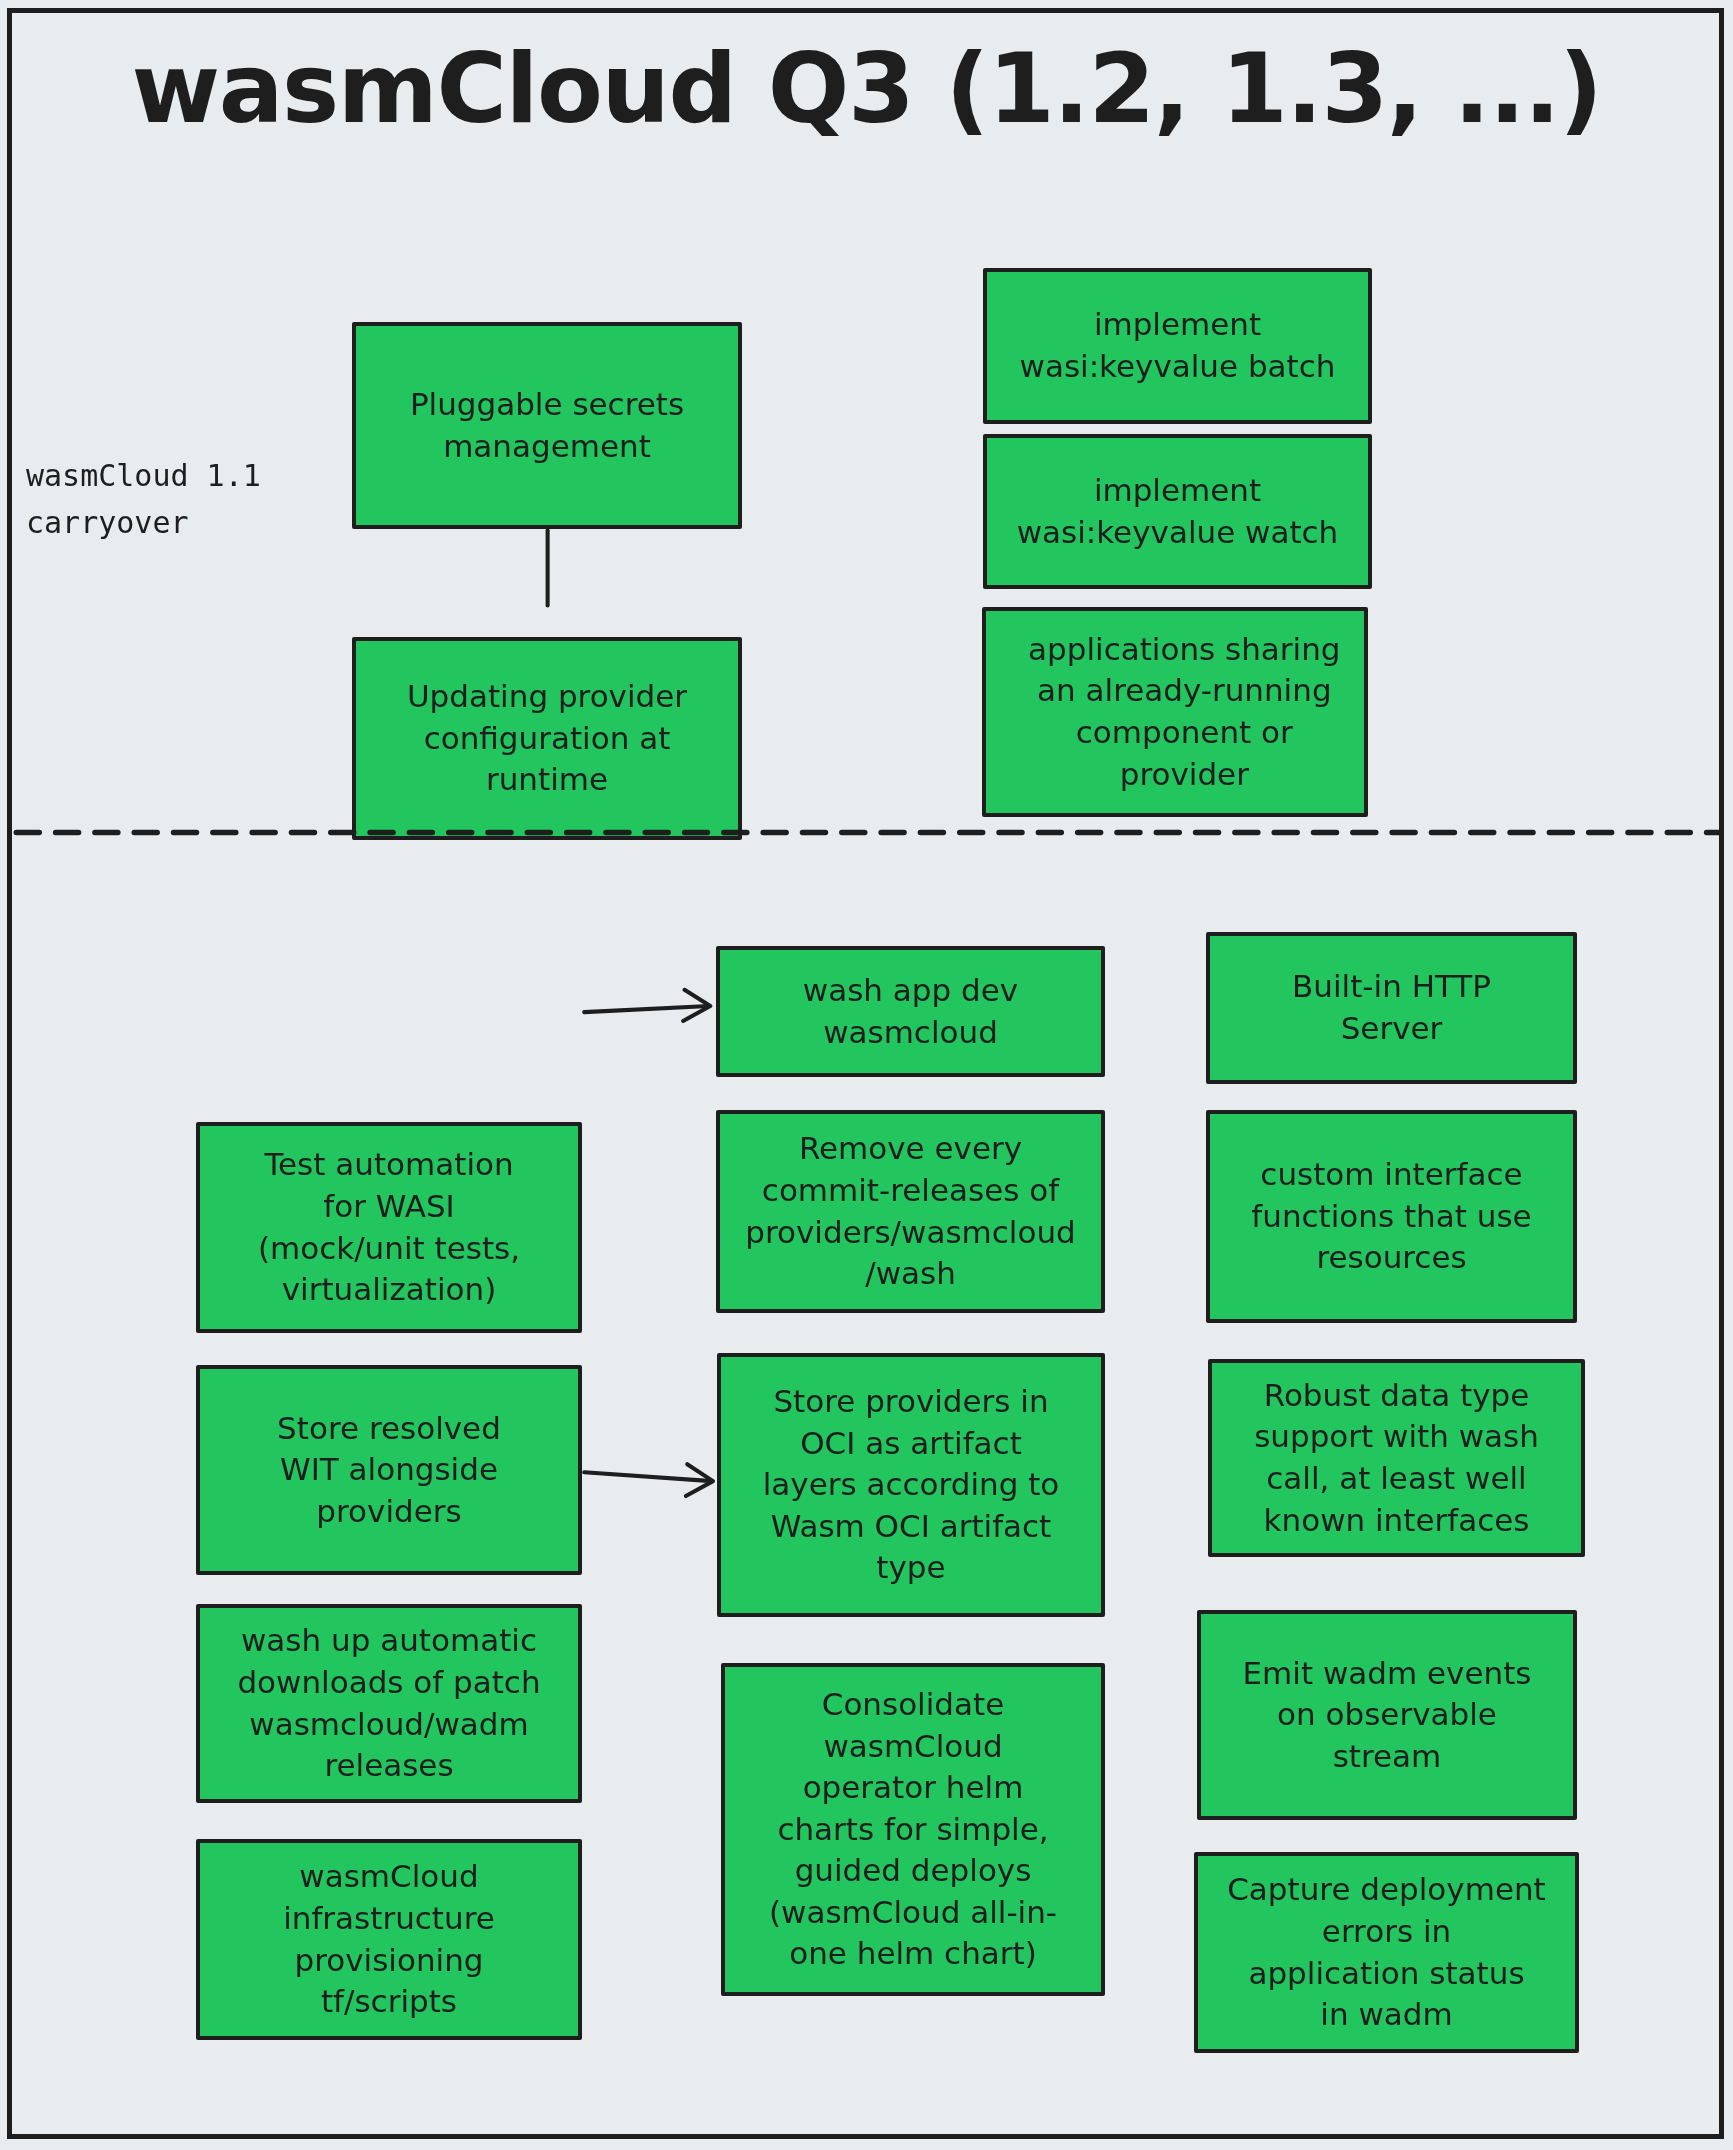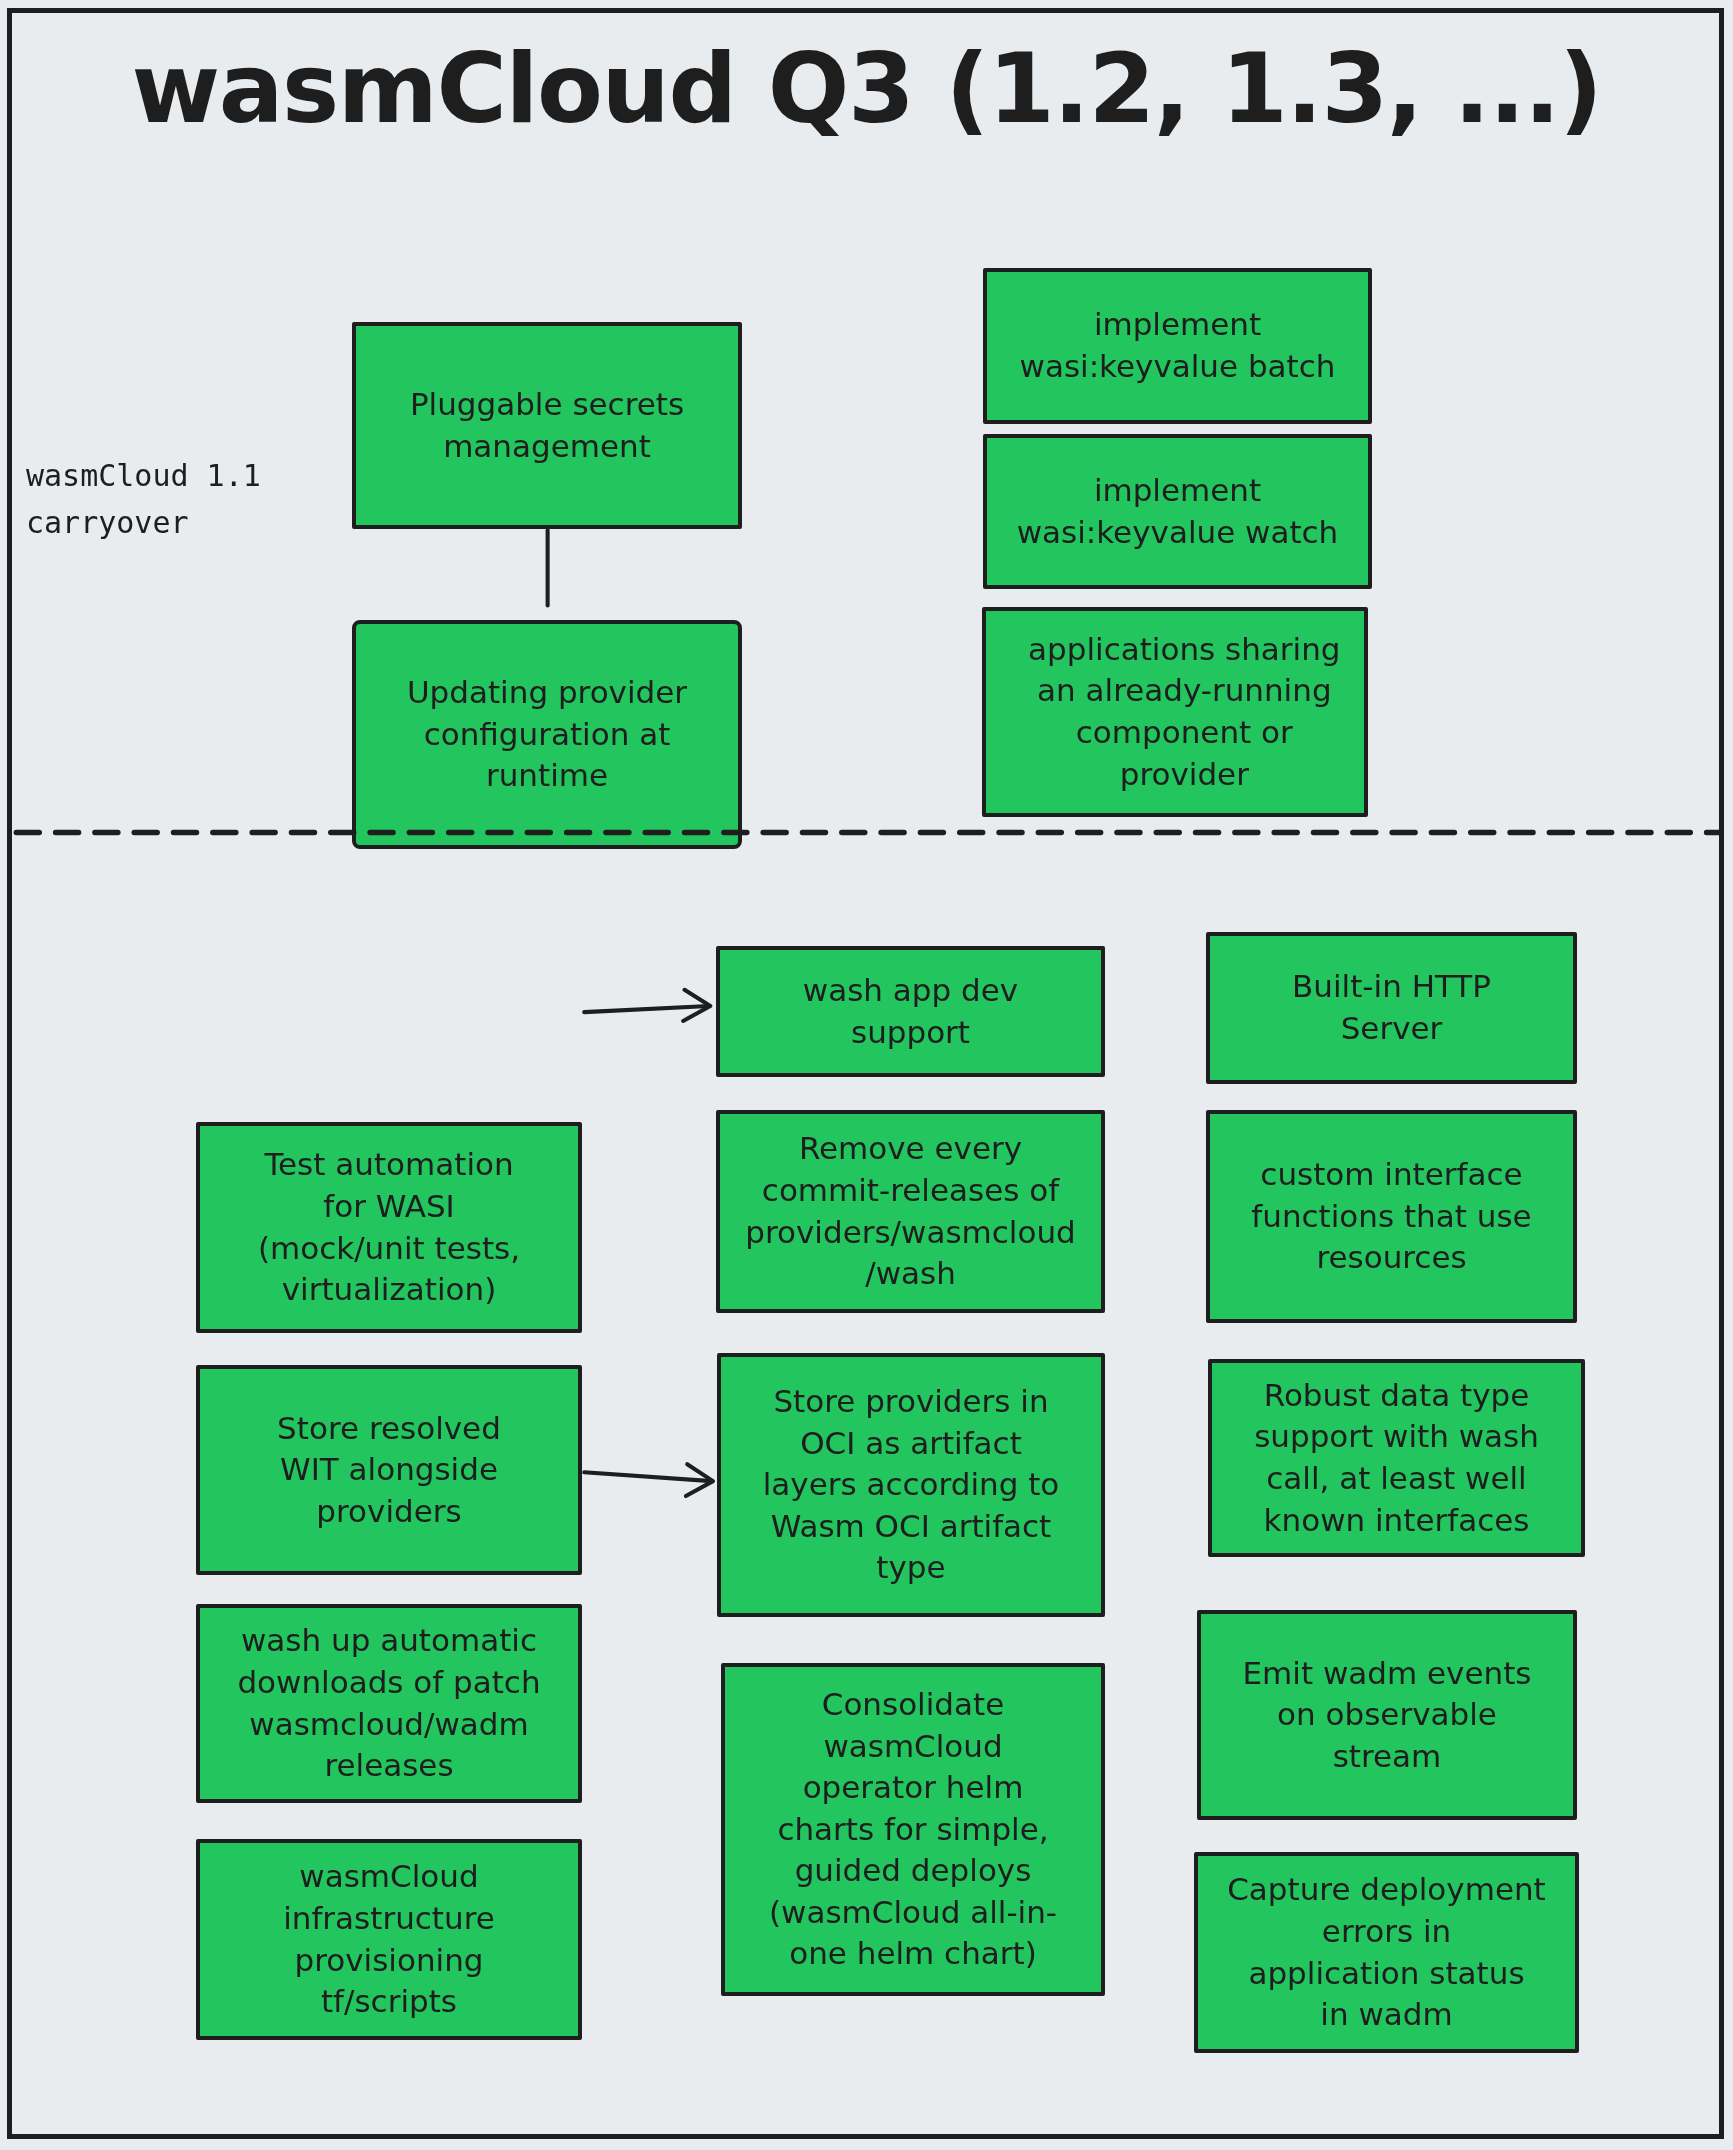--- a/index.html
+++ b/index.html
@@ -52,21 +52,21 @@
   <div class="outer-frame"></div>
 
   <div class="page-title">wasmCloud Q3 (1.2, 1.3, ...)</div>
 
   <div class="side-label">wasmCloud 1.1
 carryover</div>
 
   <div class="box" style="left:352px; top:322px; width:390px; height:207px;">Pluggable secrets
 management</div>
 
-  <div class="box" style="left:352px; top:620px; width:390px; height:229px;border-radius:8px;">Updating provider
+  <div class="box" style="left:352px; top:637px; width:390px; height:203px;">Updating provider
 configuration at
 runtime</div>
 
   <div class="box" style="left:983px; top:268px; width:389px; height:156px;">implement
 wasi:keyvalue batch</div>
 
   <div class="box" style="left:983px; top:434px; width:389px; height:155px;">implement
 wasi:keyvalue watch</div>
 
   <div class="box" style="left:982px; top:607px; width:386px; height:210px;padding-left:24px;">applications sharing
@@ -88,21 +88,21 @@
 downloads of patch
 wasmcloud/wadm
 releases</div>
 
   <div class="box" style="left:196px; top:1839px; width:386px; height:201px;">wasmCloud
 infrastructure
 provisioning
 tf/scripts</div>
 
   <div class="box" style="left:716px; top:946px; width:389px; height:131px;">wash app dev
-support</div>
+wasmcloud</div>
 
   <div class="box" style="left:716px; top:1110px; width:389px; height:203px;">Remove every
 commit-releases of
 providers/wasmcloud
 /wash</div>
 
   <div class="box" style="left:717px; top:1353px; width:388px; height:264px;">Store providers in
 OCI as artifact
 layers according to
 Wasm OCI artifact

